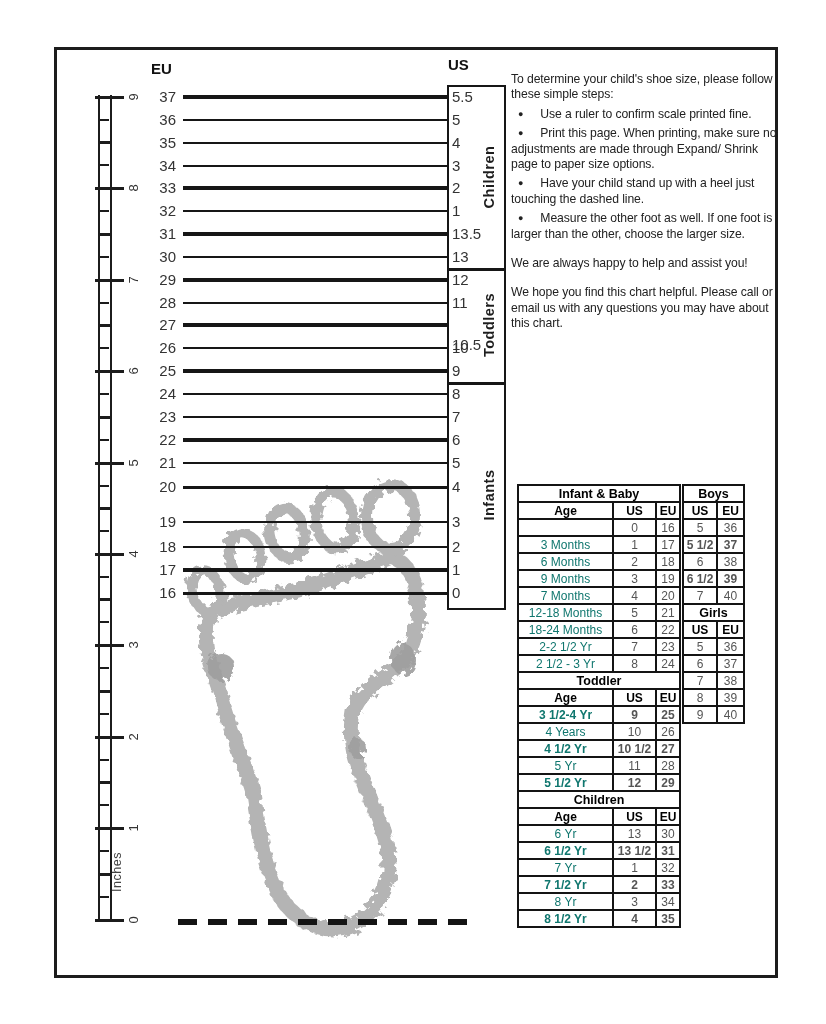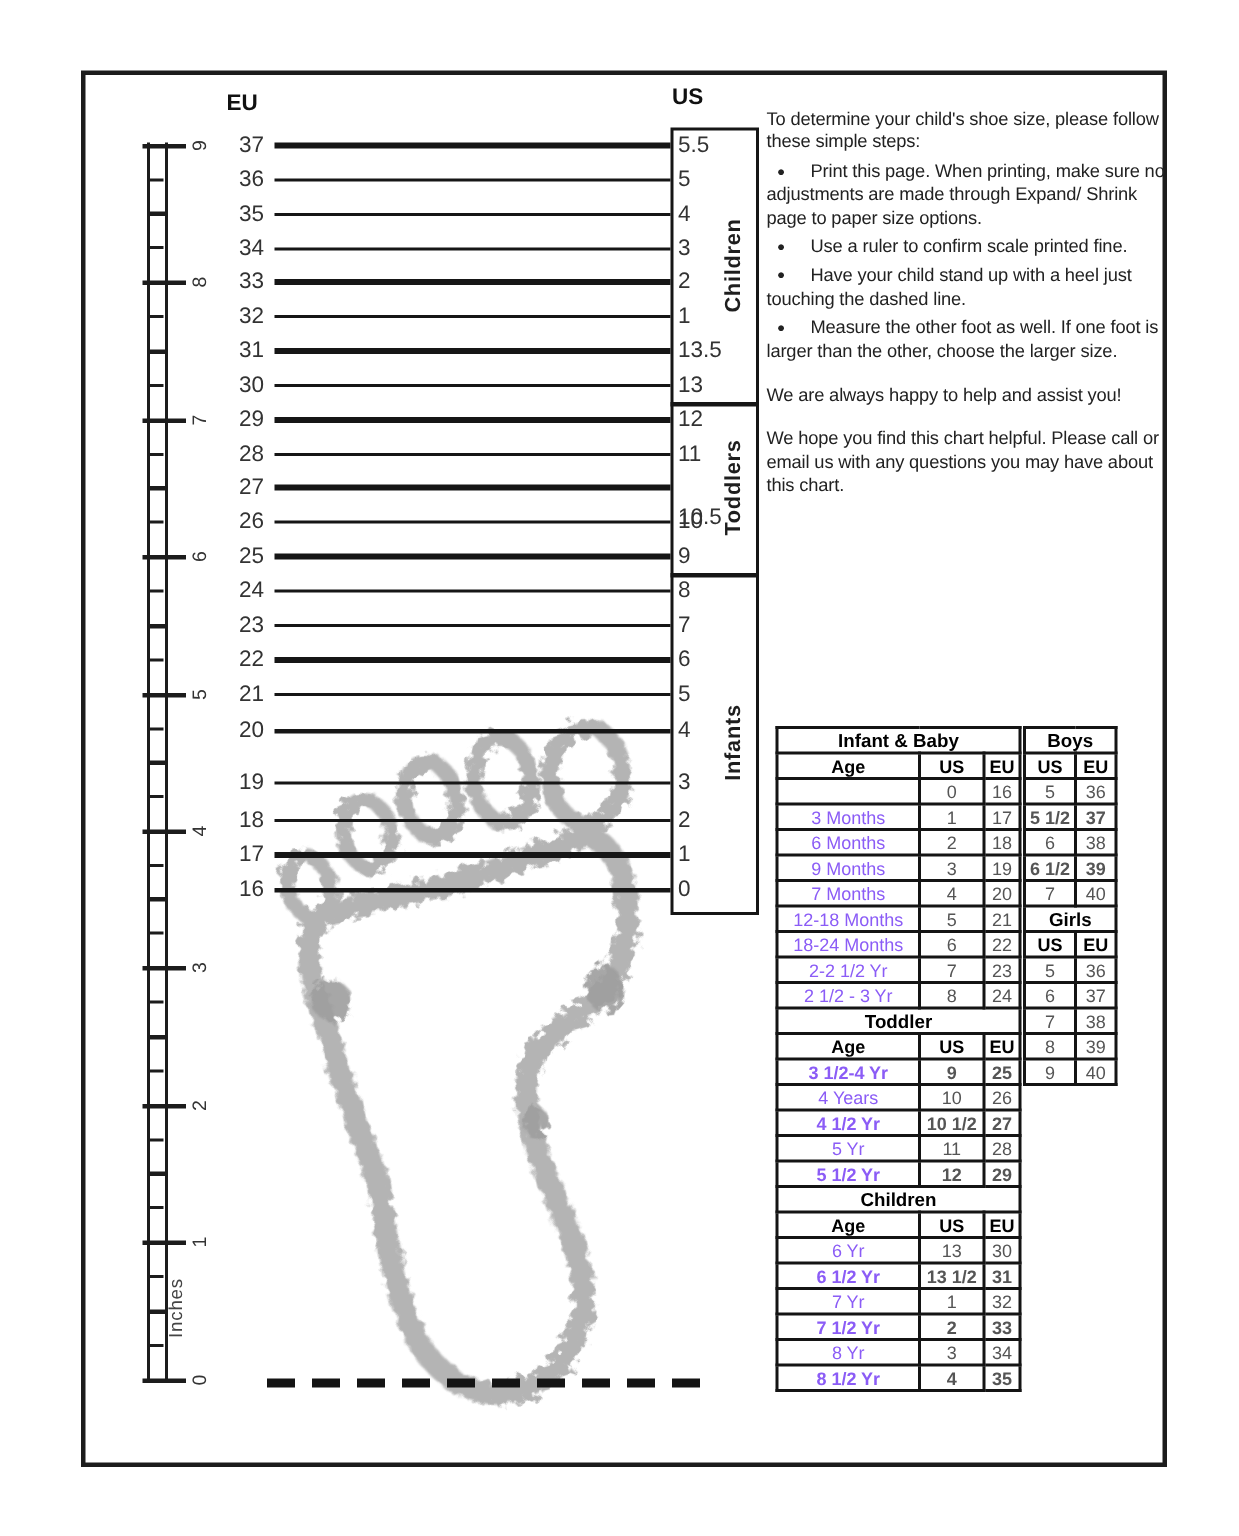--- a/index.html
+++ b/index.html
@@ -47,21 +47,21 @@
   .outro{margin-top:14px !important;}
 
   .table-pos{position:absolute;top:484px;z-index:3;}
   .lt{left:517px;}
   .rt{left:682px;}
   .sizes-table{border-collapse:collapse;table-layout:fixed;font-size:12px;color:#222;}
   .sizes-table td{border:2px solid #141414;height:15px;padding:0 1px;text-align:center;
         overflow:hidden;white-space:nowrap;}
   .sizes-table .sec-hdr td{font-weight:bold;font-size:12.5px;color:#000;}
   .sizes-table .sub-hdr td{font-weight:bold;color:#000;}
-  .sizes-table td.age{color:#8b5cf6;}
+  .sizes-table td.age{color:#0f766e;}
   .sizes-table td.num{color:#555;}
   .bold-row td{font-weight:bold;}
   .lt col.c0{width:95px}.lt col.c1{width:43px}.lt col.c2{width:24px}
   .rt col.c0{width:34px}.rt col.c1{width:27px}
 </style>
 </head>
 <body>
 
 <div class="page">
 
@@ -231,22 +231,22 @@
       <div class="tick" style="left: 95px; top: 918.5px; width: 29px; height: 3px;"></div>
       <div class="ruler-num" style="left: 133px; top: 920px;">0</div>
     </div>
   <div class="inches-label">Inches</div>
 
   <div class="heel-dash"></div>
 
   <div class="info">
     <p>To determine your child's shoe size, please follow these simple steps:</p>
     <div>
+        <p class="bullet"><span class="dot">●</span><span>Use a ruler to confirm scale printed fine.</span></p>
         <p class="bullet"><span class="dot">●</span><span>Print this page. When printing, make sure no adjustments are made through Expand/ Shrink page to paper size options.</span></p>
-        <p class="bullet"><span class="dot">●</span><span>Use a ruler to confirm scale printed fine.</span></p>
         <p class="bullet"><span class="dot">●</span><span>Have your child stand up with a heel just touching the dashed line.</span></p>
         <p class="bullet"><span class="dot">●</span><span>Measure the other foot as well. If one foot is larger than the other, choose the larger size.</span></p>
       </div>
     <p class="outro">We are always happy to help and assist you!</p>
     <p class="outro">We hope you find this chart helpful. Please call or email us with any questions you may have about this chart.</p>
   </div>
 
   <div class="table-pos lt">
       <table class="sizes-table">
         <colgroup>

